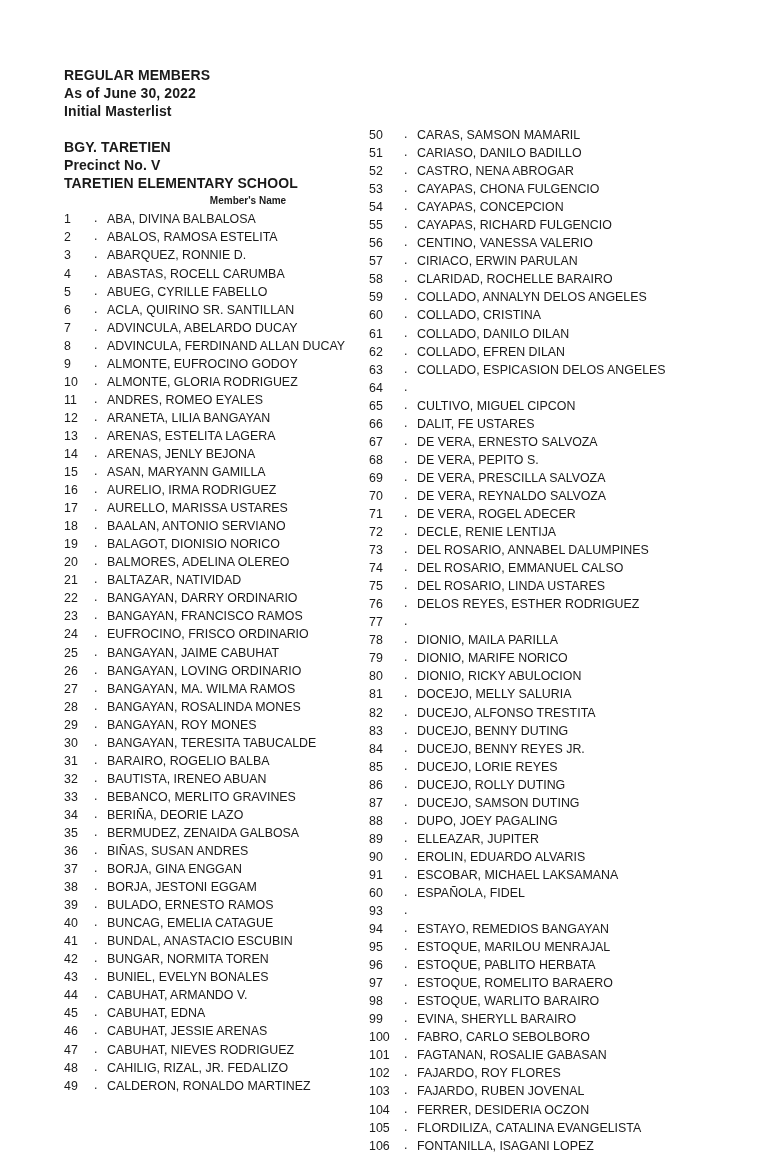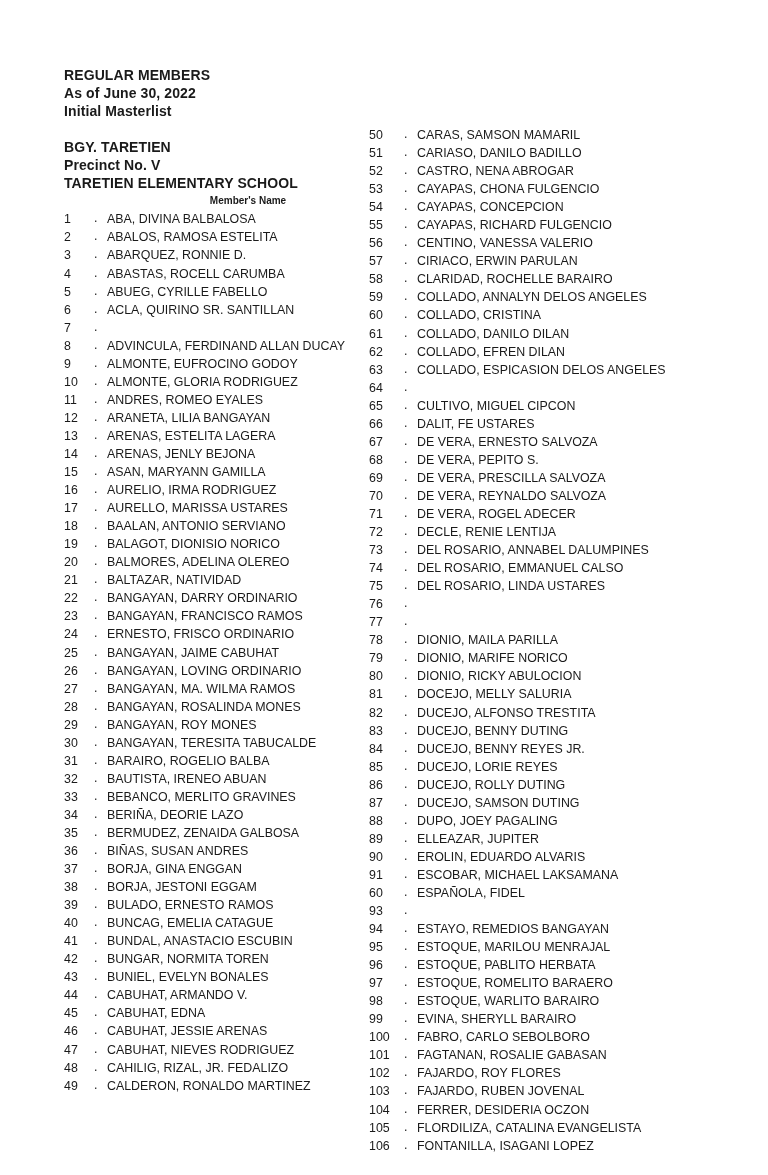--- a/index.html
+++ b/index.html
@@ -137,20 +137,21 @@
           <span class="nm">ABUEG, CYRILLE FABELLO</span>
         </div>
         <div class="row">
           <span class="num">6</span>
           <span class="dot">.</span>
           <span class="nm">ACLA, QUIRINO SR. SANTILLAN</span>
         </div>
         <div class="row">
           <span class="num">7</span>
           <span class="dot">.</span>
+          <span class="nm">ADVINCULA, ABELARDO DUCAY</span>
         </div>
         <div class="row">
           <span class="num">8</span>
           <span class="dot">.</span>
           <span class="nm">ADVINCULA, FERDINAND ALLAN DUCAY</span>
         </div>
         <div class="row">
           <span class="num">9</span>
           <span class="dot">.</span>
           <span class="nm">ALMONTE, EUFROCINO GODOY</span>
@@ -221,21 +222,21 @@
           <span class="nm">BANGAYAN, DARRY ORDINARIO</span>
         </div>
         <div class="row">
           <span class="num">23</span>
           <span class="dot">.</span>
           <span class="nm">BANGAYAN, FRANCISCO RAMOS</span>
         </div>
         <div class="row">
           <span class="num">24</span>
           <span class="dot">.</span>
-          <span class="nm">ERNESTO, FRISCO ORDINARIO</span>
+          <span class="nm">EUFROCINO, FRISCO ORDINARIO</span>
         </div>
         <div class="row">
           <span class="num">25</span>
           <span class="dot">.</span>
           <span class="nm">BANGAYAN, JAIME CABUHAT</span>
         </div>
         <div class="row">
           <span class="num">26</span>
           <span class="dot">.</span>
           <span class="nm">BANGAYAN, LOVING ORDINARIO</span>
@@ -485,20 +486,21 @@
           <span class="nm">DEL ROSARIO, EMMANUEL CALSO</span>
         </div>
         <div class="row">
           <span class="num">75</span>
           <span class="dot">.</span>
           <span class="nm">DEL ROSARIO, LINDA USTARES</span>
         </div>
         <div class="row">
           <span class="num">76</span>
           <span class="dot">.</span>
+          <span class="nm">DELOS REYES, ESTHER RODRIGUEZ</span>
         </div>
         <div class="row">
           <span class="num">77</span>
           <span class="dot">.</span>
         </div>
         <div class="row">
           <span class="num">78</span>
           <span class="dot">.</span>
           <span class="nm">DIONIO, MAILA PARILLA</span>
         </div>

